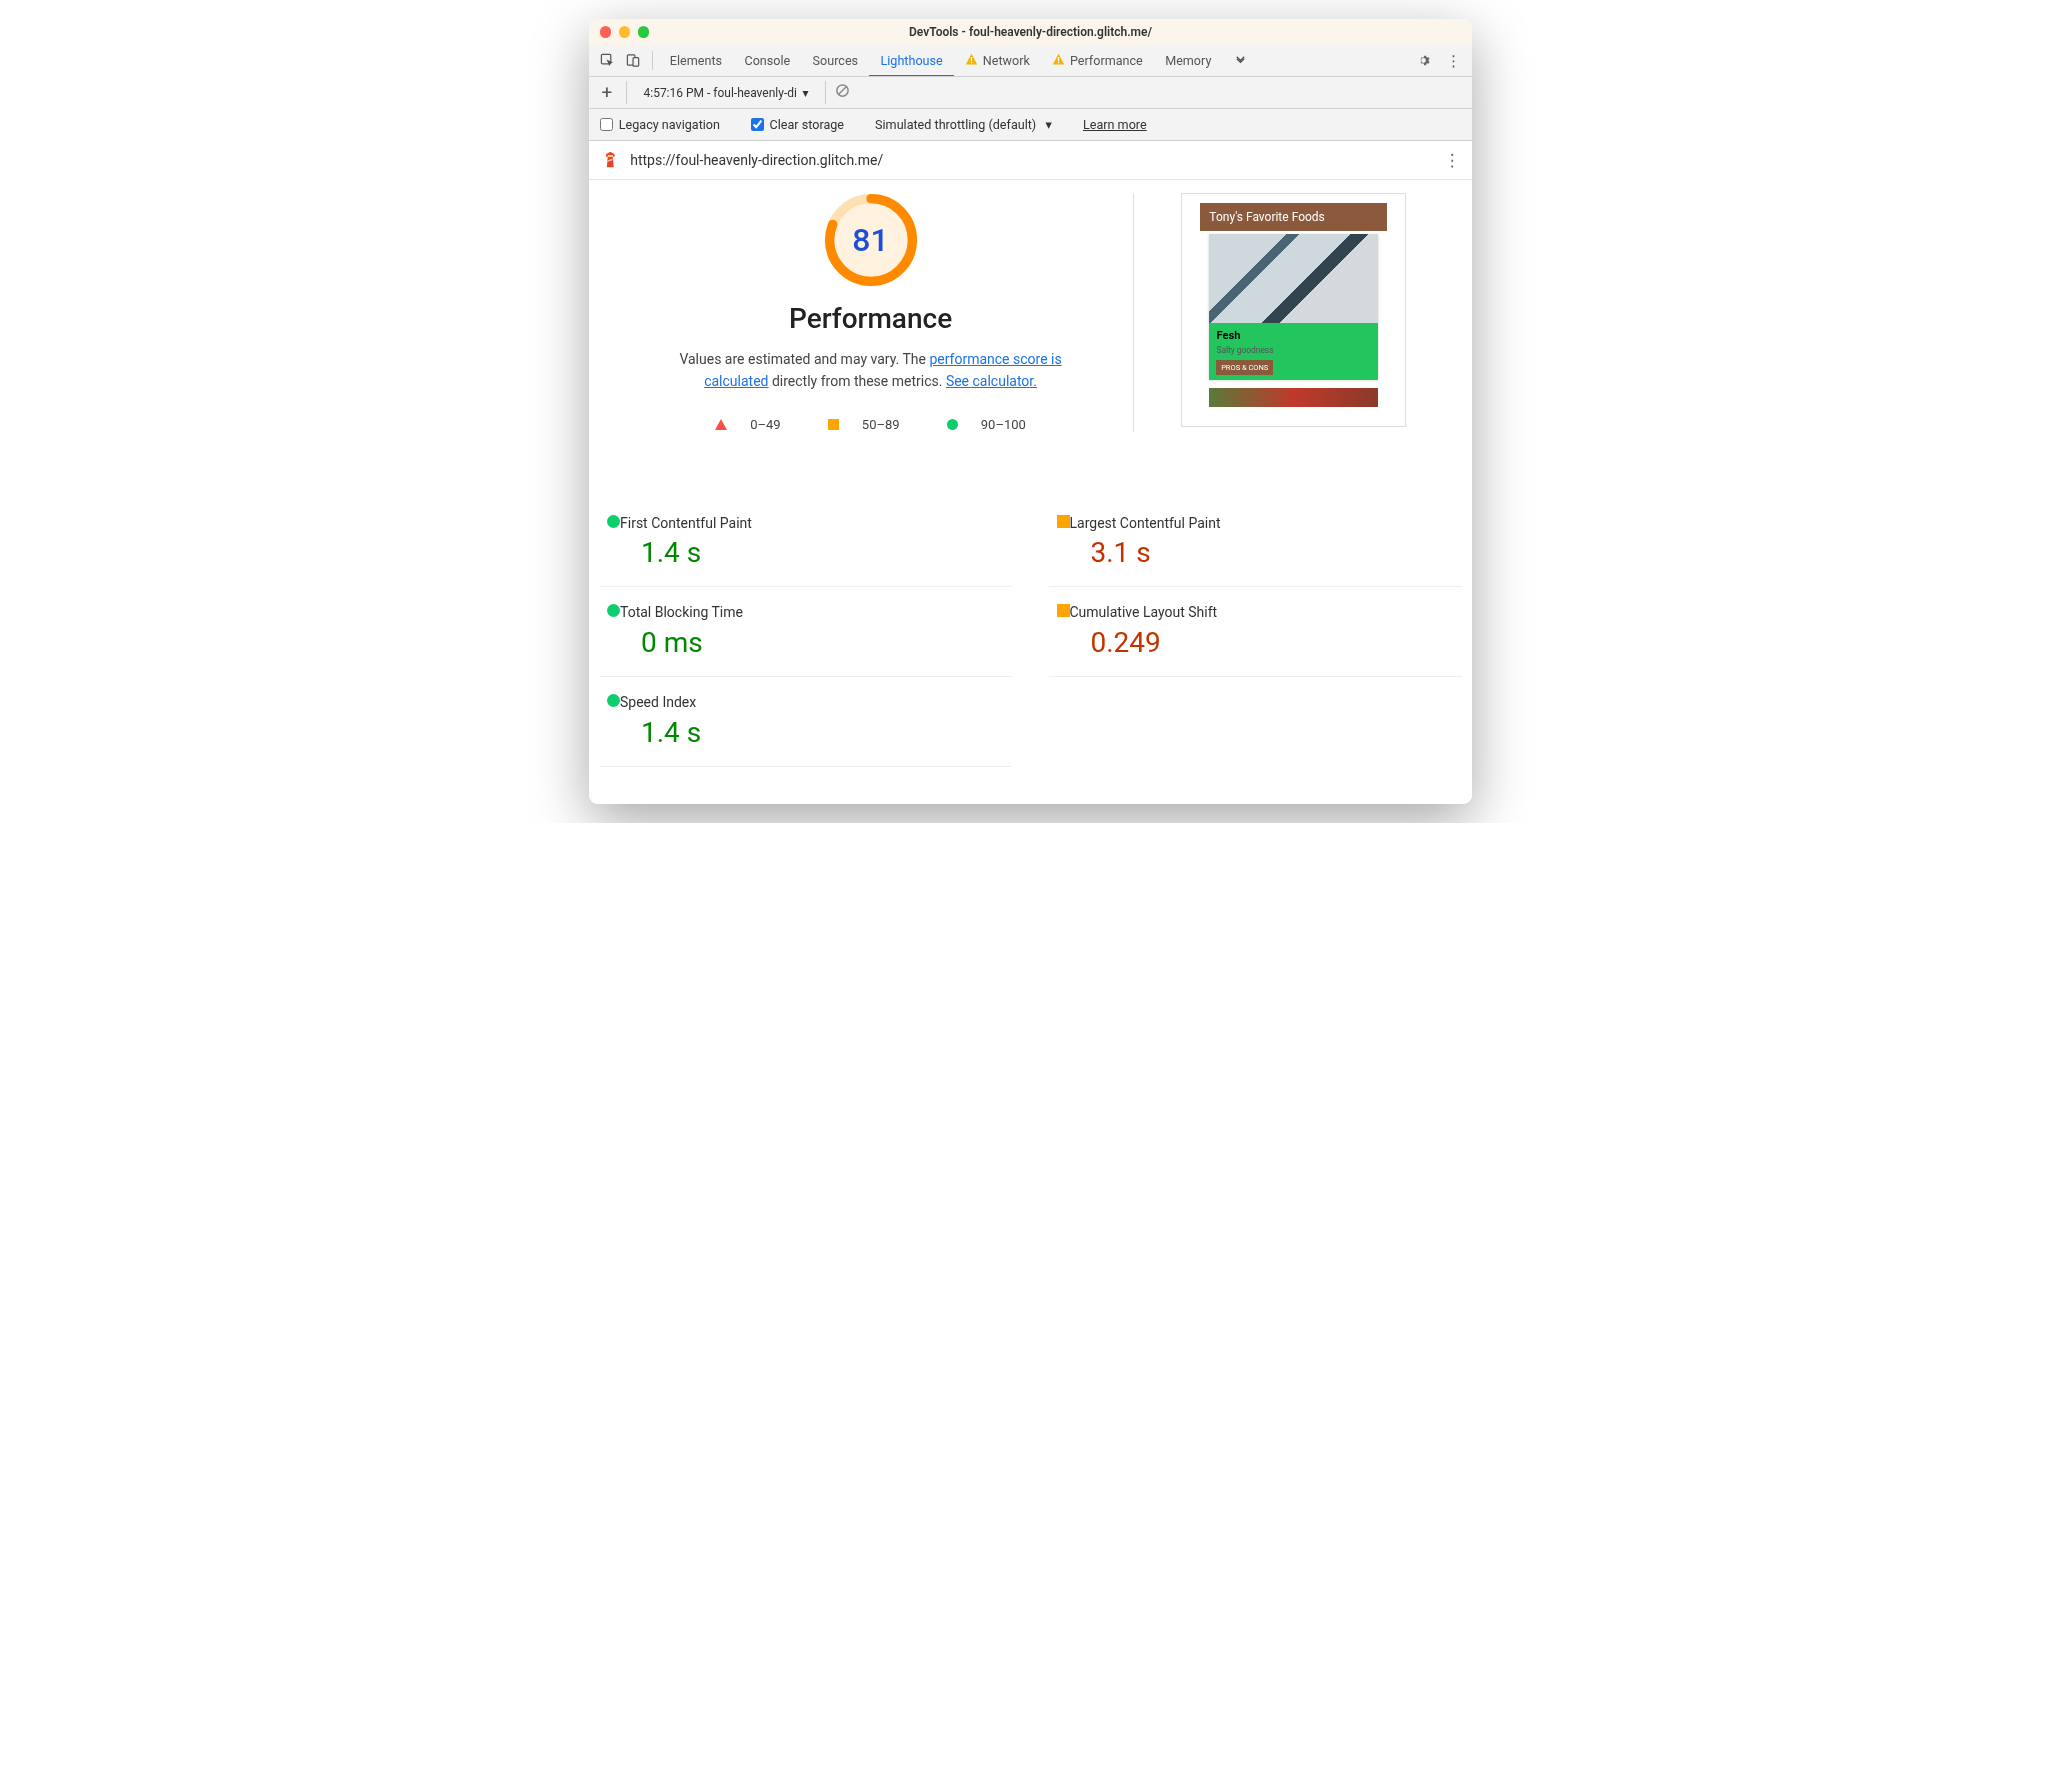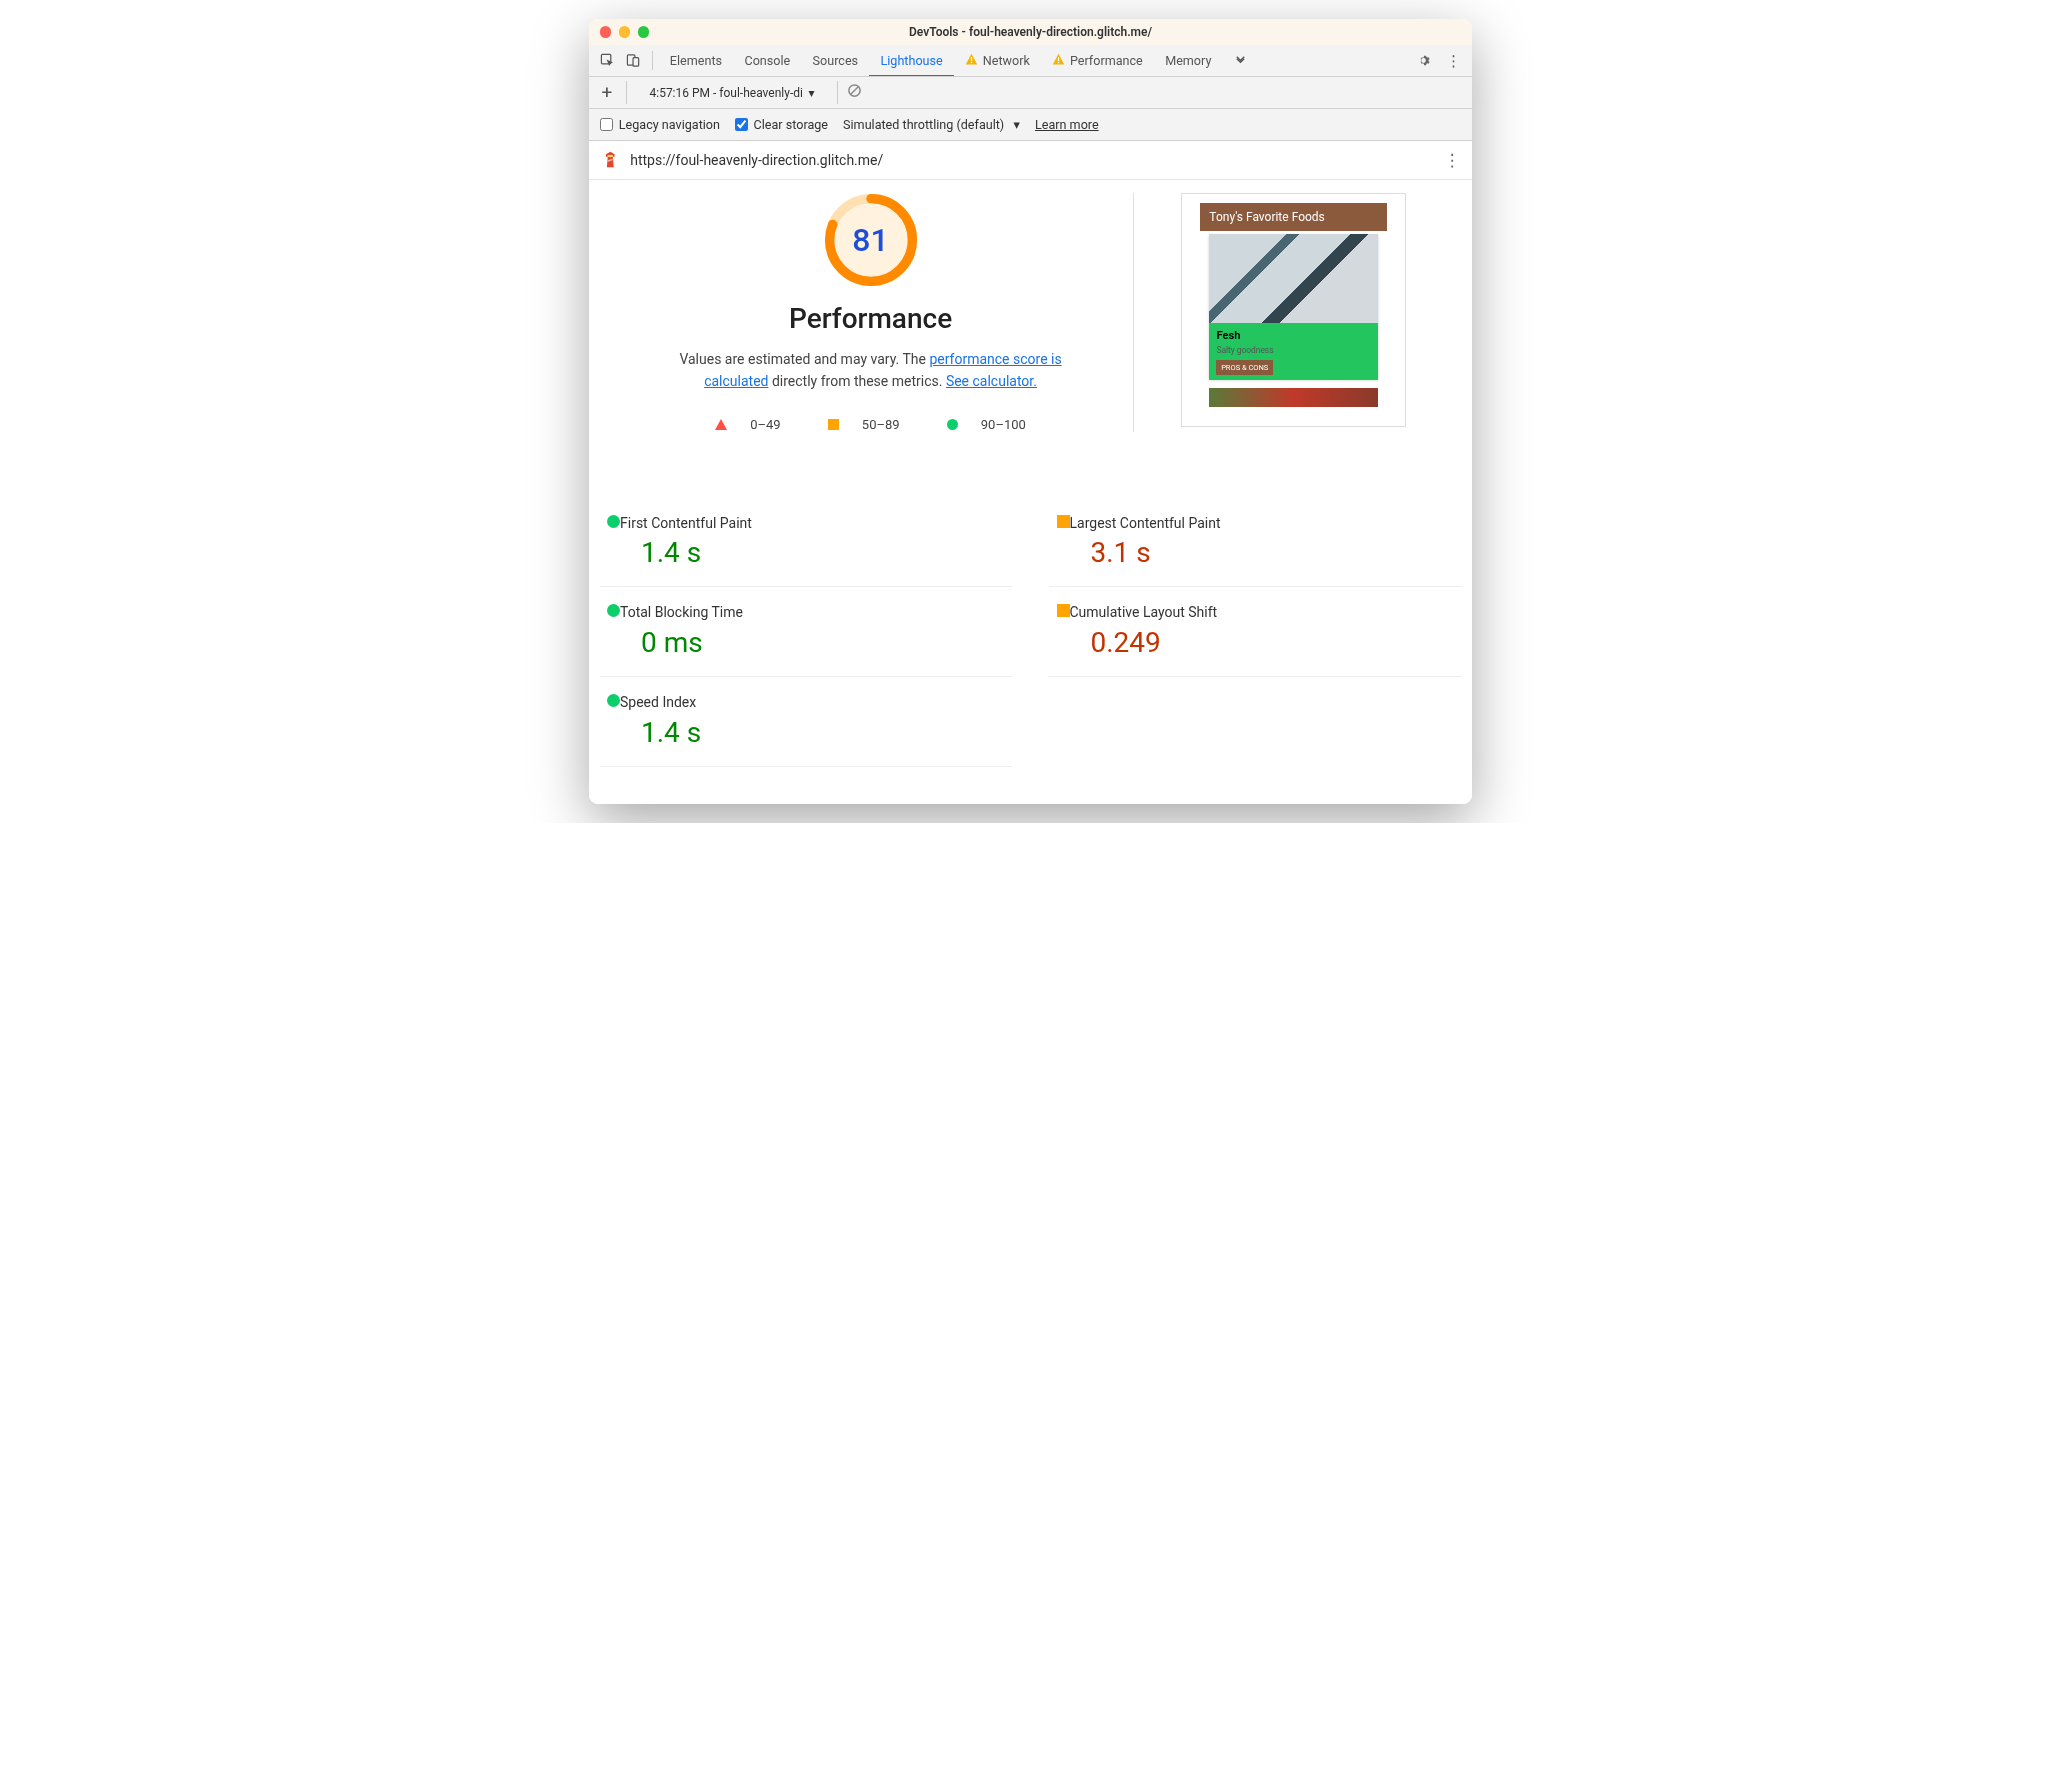--- a/index.html
+++ b/index.html
@@ -19,24 +19,24 @@
 .tabbar .tool-icon { width: 26px; height: 26px; display: flex; align-items: center; justify-content: center; color: #555; cursor: pointer; }
 .tabbar .divider { width: 0.9px; height: 19px; background: #ccc; margin: 0 5.6px; }
 .tabbar .tab { padding: 0 11.2px; color: #555; font-size: 12.6px; height: 100%; display: flex; align-items: center; cursor: pointer; gap: 4.7px; }
 .tabbar .tab.active { color: #1a73e8; border-bottom: 1.9px solid #1a73e8; }
 .tabbar .right { margin-left: auto; display: flex; align-items: center; gap: 3.7px; }
 .warn-triangle svg { width: 13px; height: 13px; }
 
 
 .secbar { display: flex; align-items: center; height: 32px; background: #f3f3f3; border-bottom: 0.9px solid #d0d0d0; padding: 0 7.5px; gap: 9.4px; }
 .secbar .plus { font-size: 19px; color: #555; width: 20.6px; text-align: center; cursor: pointer; }
-.secbar .run-select { display: flex; align-items: center; gap: 5.6px; font-size: 12px; color: #333; border-left: 0.9px solid #ccc; border-right: 0.9px solid #ccc; padding: 0 22px; height: 22.5px; cursor: pointer; }
-
-
-.optbar { display: flex; align-items: center; gap: 15px; height: 32px; padding: 0 11.2px; background: #f3f3f3; font-size: 12.6px; color: #333; border-bottom: 0.9px solid #d0d0d0; }
+.secbar .run-select { display: flex; align-items: center; gap: 5.6px; font-size: 12px; color: #333; border-left: 0.9px solid #ccc; border-right: 0.9px solid #ccc; padding: 0 16px; height: 22.5px; cursor: pointer; }
+
+
+.optbar { display: flex; align-items: center; gap: 31px; height: 32px; padding: 0 11.2px; background: #f3f3f3; font-size: 12.6px; color: #333; border-bottom: 0.9px solid #d0d0d0; }
 .optbar label { display: flex; align-items: center; gap: 5.6px; }
 .optbar input[type=checkbox] { width: 13px; height: 13px; accent-color: #1a73e8; }
 .optbar .learnmore { text-decoration: underline; color: #333; }
 
 
 .urlbar { display: flex; align-items: center; height: 39px; padding: 0 11.2px; gap: 9.4px; border-bottom: 0.9px solid #e6e6e6; }
 .lh-icon { width: 20.6px; height: 20.6px; }
 .urlbar .url { font-size: 14px; color: #333; }
 .urlbar .dots { margin-left: auto; color: #666; font-size: 17px; cursor: pointer; }
 

